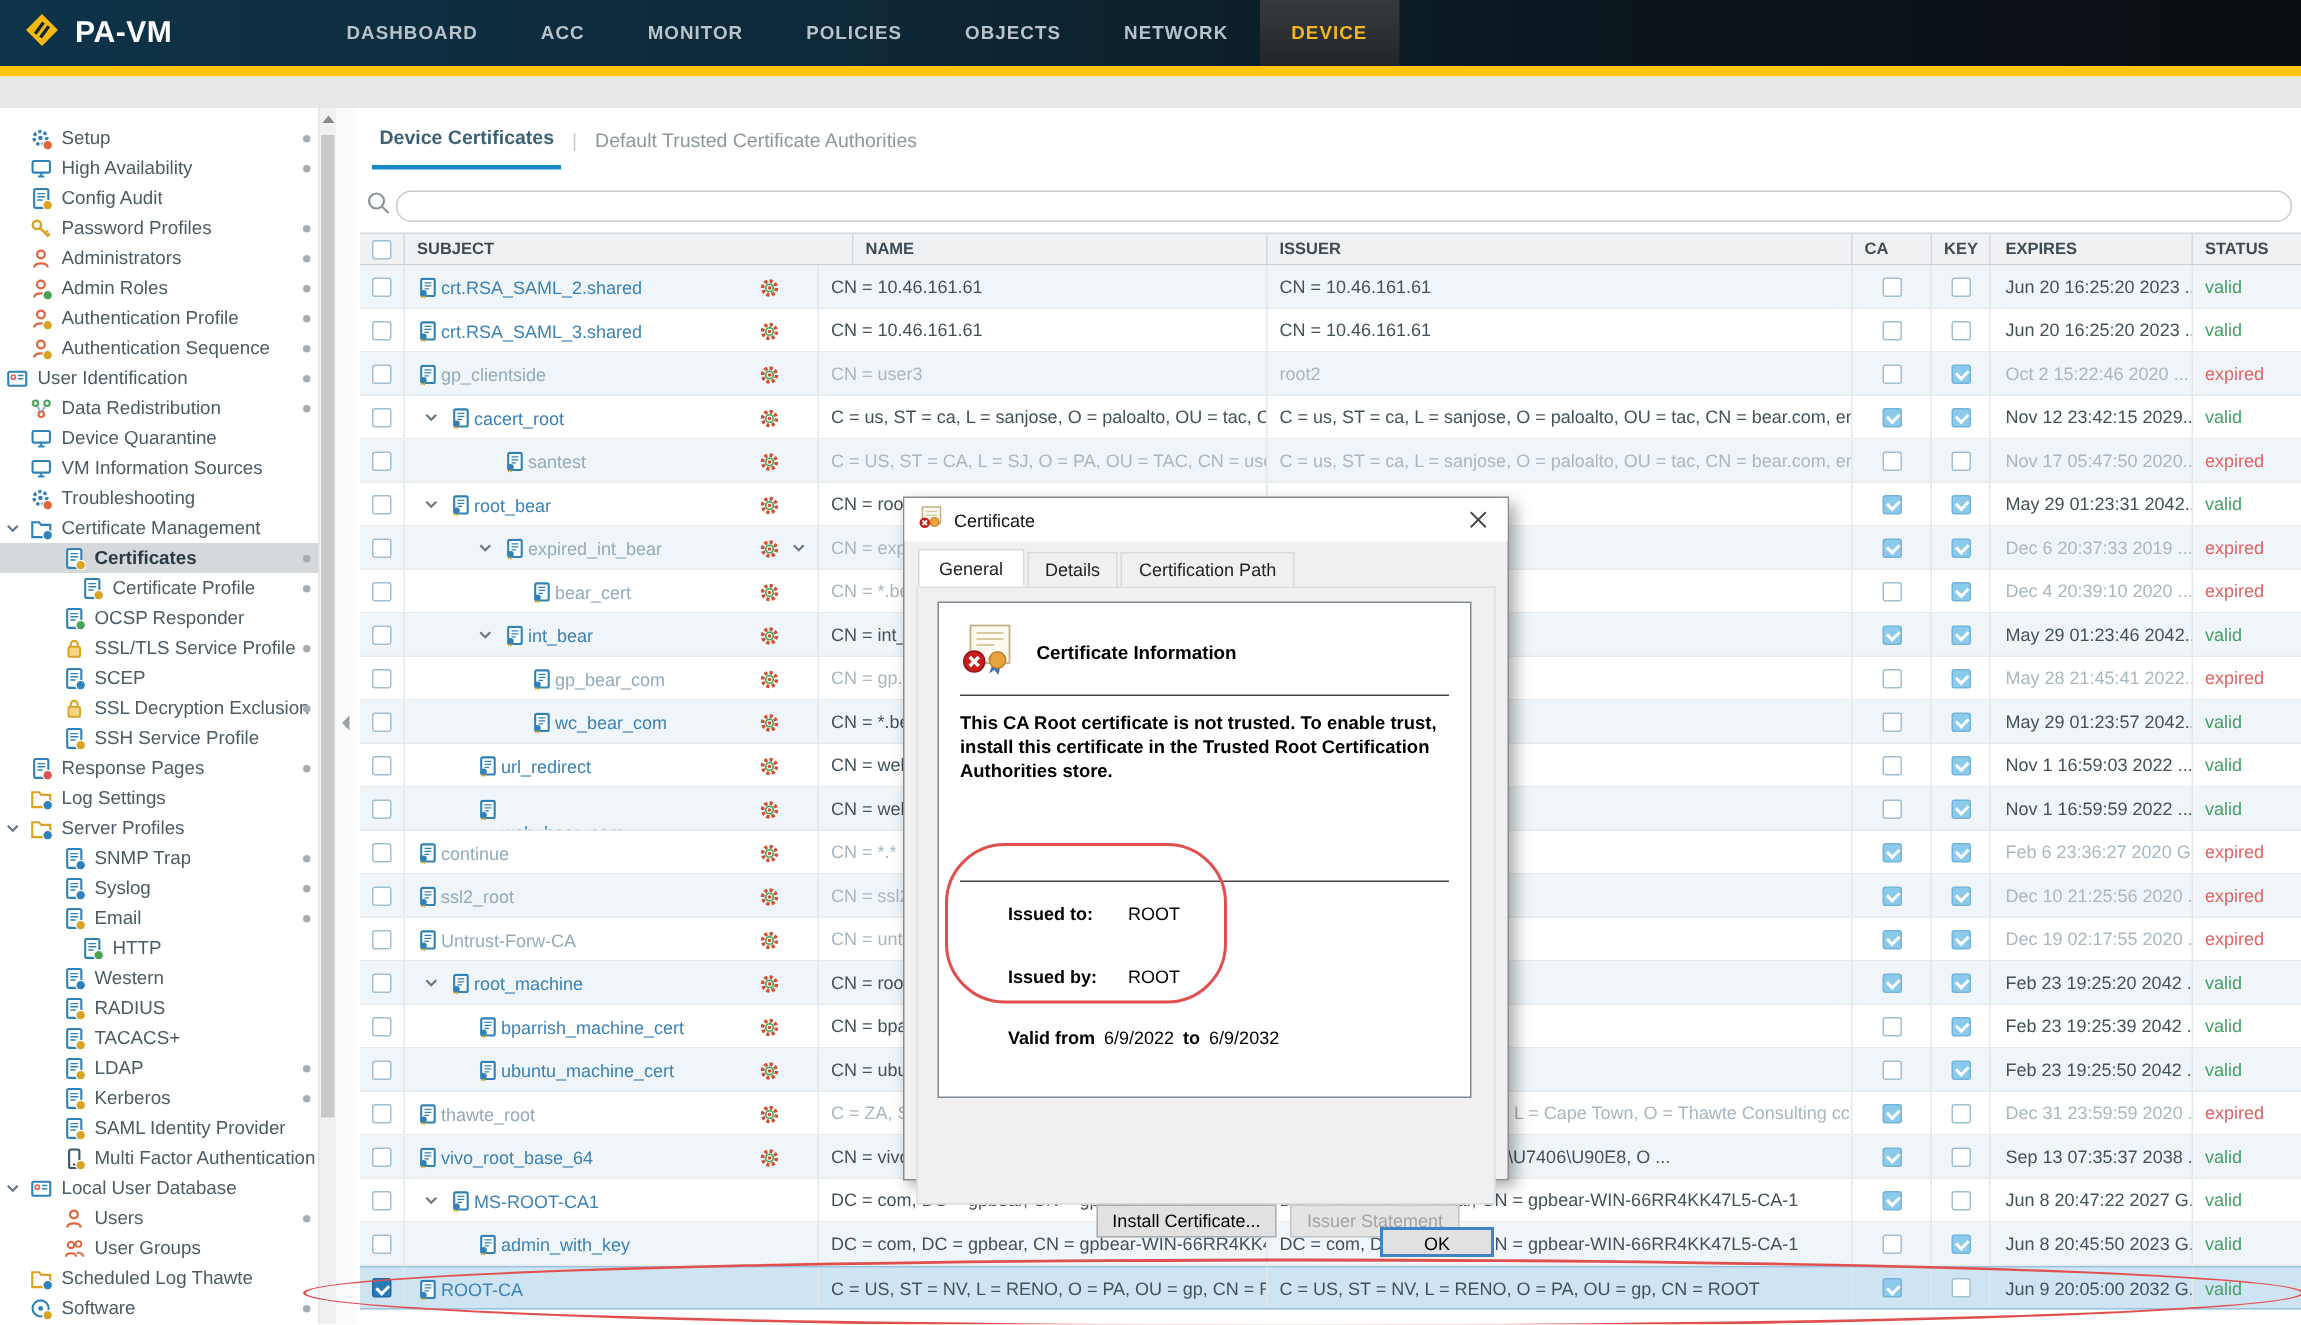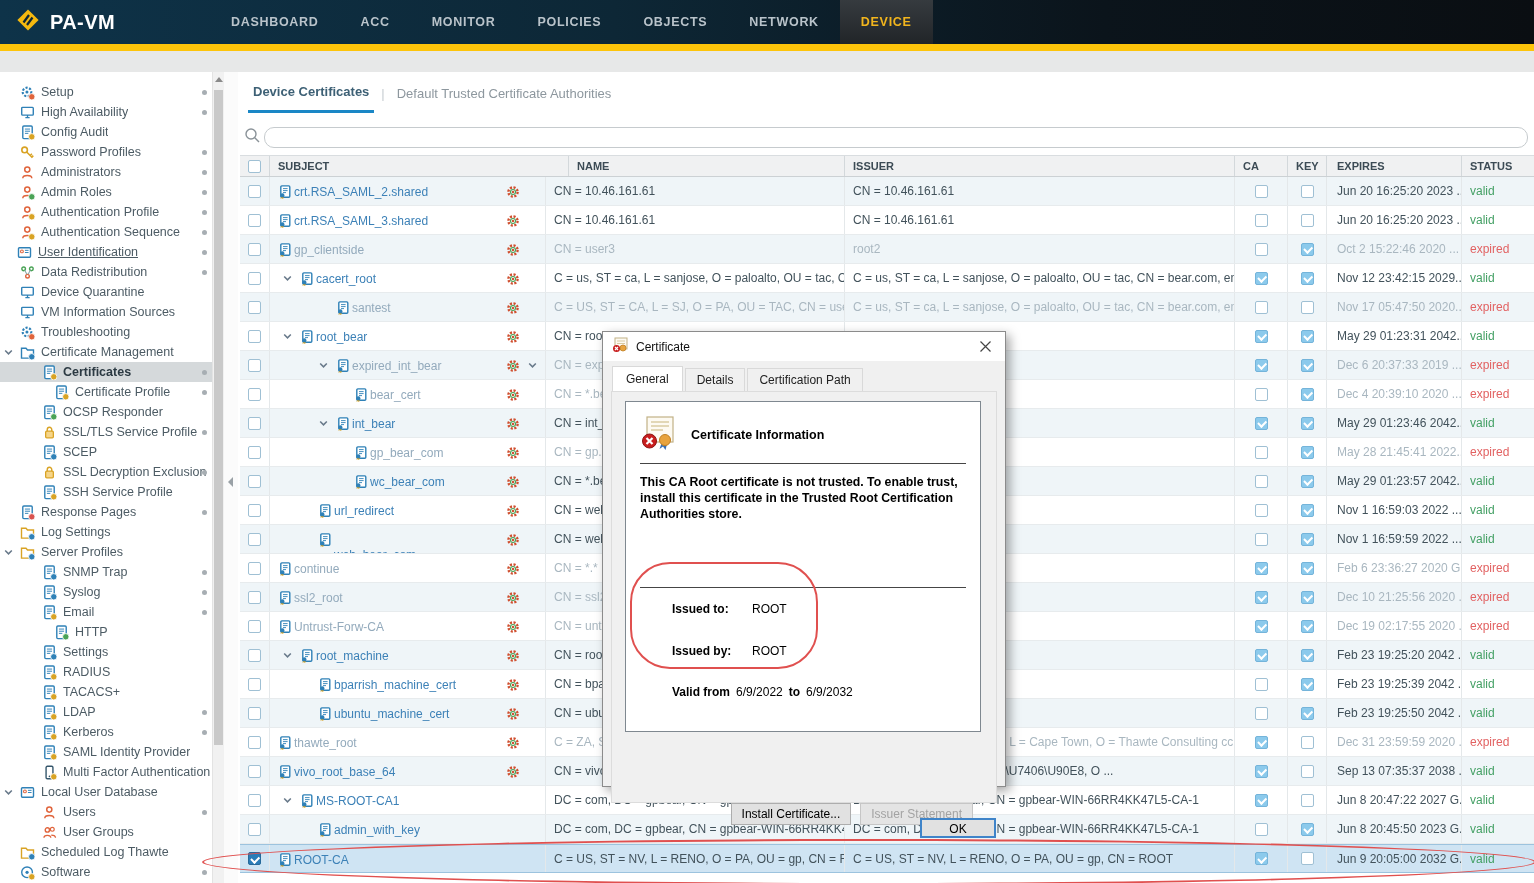--- a/index.html
+++ b/index.html
@@ -238,21 +238,21 @@
         <span class="sicon">
           <svg viewBox="0 0 14 14" width="15" height="15">
             <circle cx="6.8" cy="4.3" r="2.4" fill="none" stroke="#e0643c" stroke-width="1.4"></circle>
             <path d="M2.6 12.4c0-3.4 8.4-3.4 8.4 0" fill="none" stroke="#e0643c" stroke-width="1.4"></path>
             <circle cx="11" cy="11" r="3" fill="#d9a324" stroke="#fff" stroke-width="0.8"></circle>
           </svg>
         </span>
         <span class="slabel">Authentication Sequence</span>
         <span class="sdot"></span>
       </div>
-      <div class="sitem" style="padding-left: 17px; text-decoration: underline;">
+      <div class="sitem" style="padding-left: 4px;">
         <span class="sicon">
           <svg viewBox="0 0 14 14" width="15" height="15">
             <rect x="1.4" y="2.6" width="11.2" height="8.8" rx="0.8" fill="#fff" stroke="#2f81b7" stroke-width="1.3"></rect>
             <circle cx="4.6" cy="6" r="1.3" fill="none" stroke="#e0643c" stroke-width="1"></circle>
             <path d="M7.4 5h3.4M7.4 7h3.4" stroke="#2f81b7" stroke-width="0.9"></path>
           </svg>
         </span>
         <span class="slabel">User Identification</span>
         <span class="sdot"></span>
       </div>
@@ -456,21 +456,21 @@
         <span class="slabel">HTTP</span>
       </div>
       <div class="sitem" style="padding-left: 42px;">
         <span class="sicon">
           <svg viewBox="0 0 14 14" width="15" height="15">
             <rect x="2.6" y="0.9" width="8.8" height="11.8" rx="1" fill="#fff" stroke="#2f81b7" stroke-width="1.3"></rect>
             <path d="M4.6 3.8h4.8M4.6 5.8h4.8M4.6 7.8h3.2" stroke="#2f81b7" stroke-width="0.9" fill="none"></path>
             <circle cx="11" cy="11" r="3" fill="#2f81b7" stroke="#fff" stroke-width="0.8"></circle>
           </svg>
         </span>
-        <span class="slabel">Settings</span>
+        <span class="slabel">Western</span>
       </div>
       <div class="sitem" style="padding-left: 42px;">
         <span class="sicon">
           <svg viewBox="0 0 14 14" width="15" height="15">
             <rect x="2.6" y="0.9" width="8.8" height="11.8" rx="1" fill="#fff" stroke="#2f81b7" stroke-width="1.3"></rect>
             <path d="M4.6 3.8h4.8M4.6 5.8h4.8M4.6 7.8h3.2" stroke="#2f81b7" stroke-width="0.9" fill="none"></path>
             <circle cx="11" cy="11" r="3" fill="#d9a324" stroke="#fff" stroke-width="0.8"></circle>
           </svg>
         </span>
         <span class="slabel">RADIUS</span>

